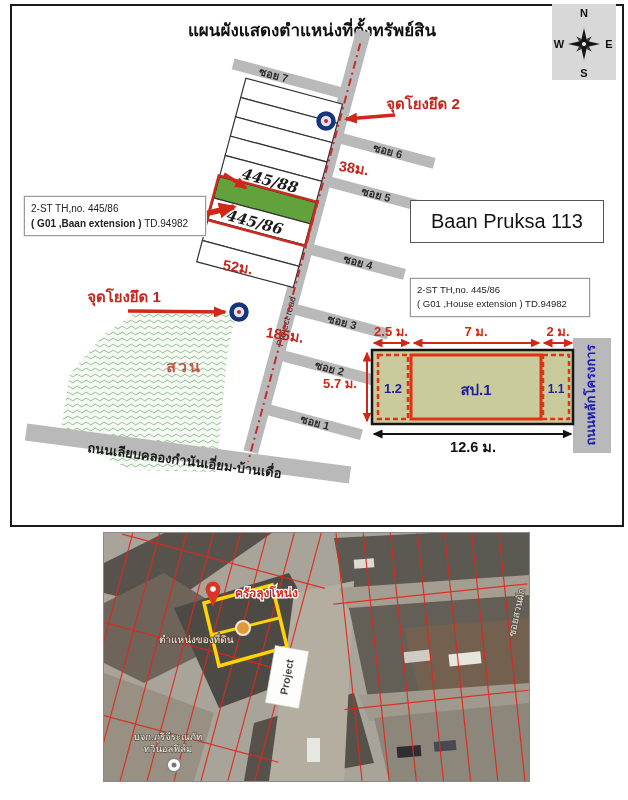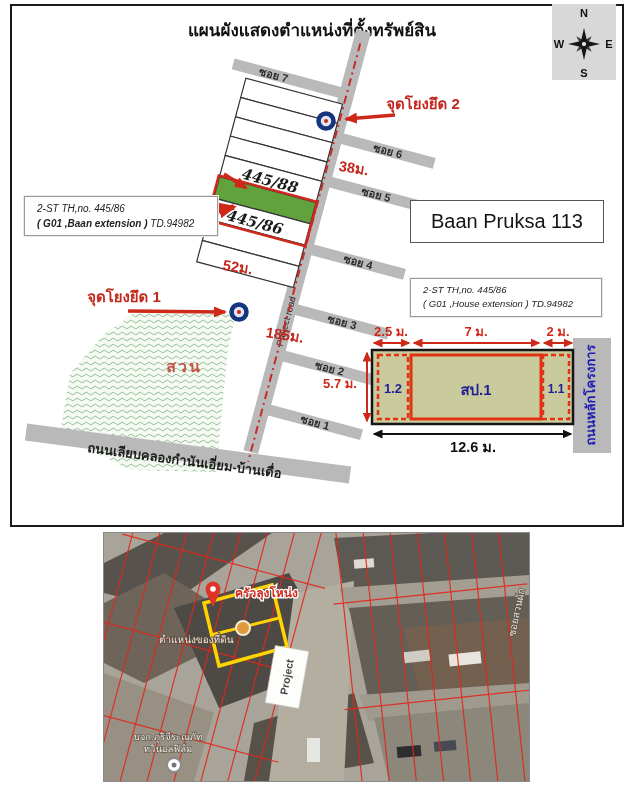--- a/index.html
+++ b/index.html
@@ -1,20 +1,20 @@
 <!DOCTYPE html>
 <html><head>
 <meta charset="utf-8">
 <style>
   html,body{margin:0;padding:0;background:#ffffff;}
   body{width:628px;height:800px;position:relative;font-family:"Liberation Sans",sans-serif;overflow:hidden;}
   .abs{position:absolute;}
   #map-box{left:10px;top:4px;width:610px;height:519px;border:2px solid #1a1a1a;background:#fff;}
   #page-title{left:120px;top:10px;width:360px;text-align:center;font-size:17px;font-weight:bold;color:#111;}
-  .note-box{background:#fff;border:1px solid #9a9a9a;box-shadow:0 0 0 1px #e8e8e8;padding:4px 12px;line-height:1.5;color:#222;font-style:italic;}
+  .note-box{background:#fff;border:1px solid #9a9a9a;box-shadow:0 0 0 1px #e8e8e8;padding:4px 6px;line-height:1.5;color:#222;}
   #note-left{left:12px;top:190px;width:168px;font-size:10px;}
   #project-box{left:398px;top:194px;width:176px;border:1.5px solid #555;background:#fff;padding:6px 8px;font-size:20px;line-height:1.45;color:#141414;text-align:center;}
   #note-right{left:398px;top:272px;width:166px;font-size:9.5px;}
   #sat-box{left:103px;top:532px;width:425px;height:248px;border:1px solid #8a8a8a;background:#fde047;}
   svg text{font-family:"Liberation Sans",sans-serif;}
   .serifTxt{font-family:"DejaVu Serif",serif;}
 </style>
 </head>
 <body>
 

